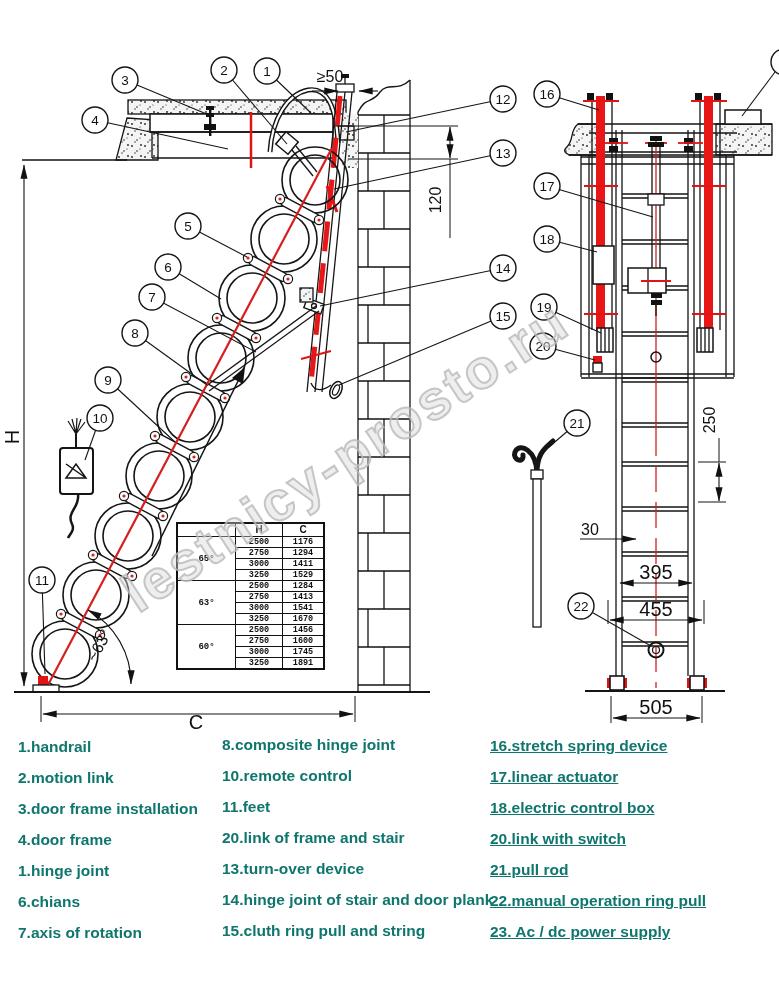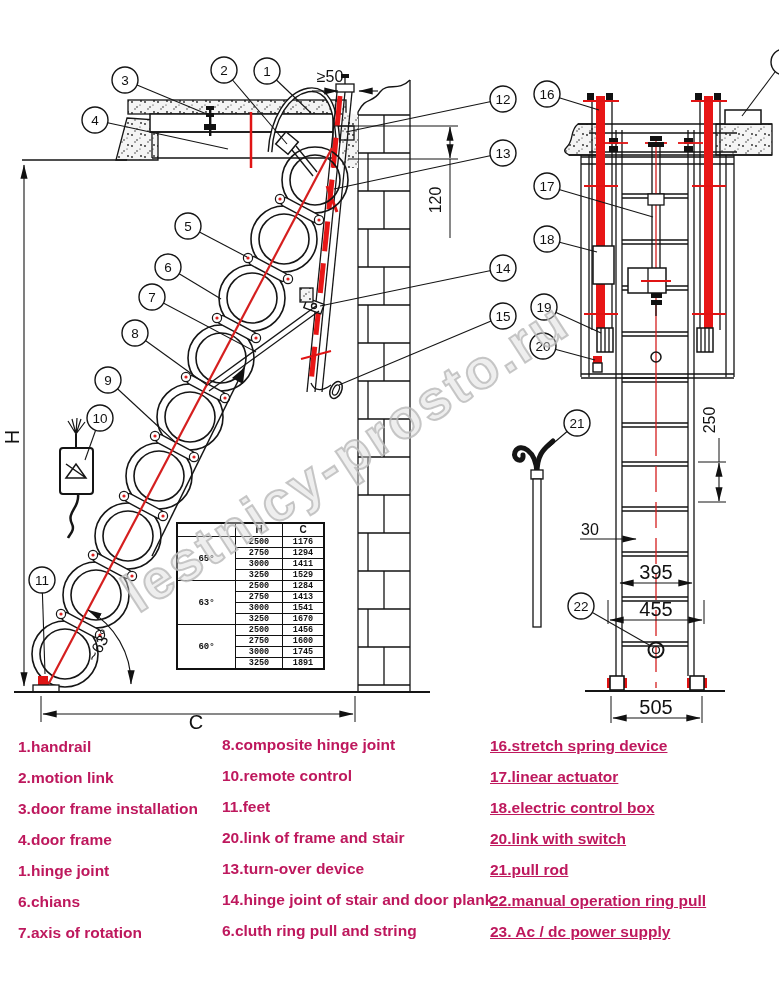--- a/index.html
+++ b/index.html
@@ -10,21 +10,21 @@
   #hc-table{position:absolute;left:176px;top:522px;z-index:2;border-collapse:collapse;
             background:#fff;border:2px solid #111;table-layout:fixed;}
   #hc-table th,#hc-table td{border:1px solid #111;padding:0;text-align:center;
             font:bold 8.5px/10px "Liberation Sans",sans-serif;color:#111;}
   #hc-table th{height:12px;font-size:10px;}
   #hc-table td{height:10px;font-family:Liberation Mono, monospace;}
   #hc-table .ang{width:57px;font-size:9px;margin-left:30px;}
   #hc-table .vh{width:46px;}
   #hc-table .vc{width:40px;}
   
-  .legend-col{position:absolute;z-index:3;color:#be185d;}
+  .legend-col{position:absolute;z-index:3;color:#0f766e;}
   .legend-col div{font:bold 15.5px/17px "Liberation Sans",sans-serif;margin-bottom:14px;white-space:nowrap;}
   #leg1{left:18px;top:738px;}
   #leg2{left:222px;top:736px;}
   #leg3{left:490px;top:737px;text-decoration:underline;}
   
   #watermark{position:absolute;left:128px;top:566px;z-index:6;pointer-events:none;
              transform:rotate(-33deg);transform-origin:0 50%;
              font:bold 55px "Liberation Sans",sans-serif;letter-spacing:3px;white-space:nowrap;
              color:rgba(215,215,215,0.42);-webkit-text-stroke:2px rgba(185,185,185,0.8);}
   text{font-family:"Liberation Sans",sans-serif;fill:#111;}
@@ -559,21 +559,21 @@
   <div>6.chians</div>
   <div>7.axis of rotation</div>
 </div>
 <div class="legend-col" id="leg2">
   <div>8.composite hinge joint</div>
   <div>10.remote control</div>
   <div>11.feet</div>
   <div>20.link of frame and stair</div>
   <div>13.turn-over device</div>
   <div>14.hinge joint of stair and door plank</div>
-  <div>6.cluth ring pull and string</div>
+  <div>15.cluth ring pull and string</div>
 </div>
 <div class="legend-col" id="leg3">
   <div>16.stretch spring device</div>
   <div>17.linear actuator</div>
   <div>18.electric control box</div>
   <div>20.link with switch</div>
   <div>21.pull rod</div>
   <div>22.manual operation ring pull</div>
   <div>23. Ac / dc power supply</div>
 </div>

